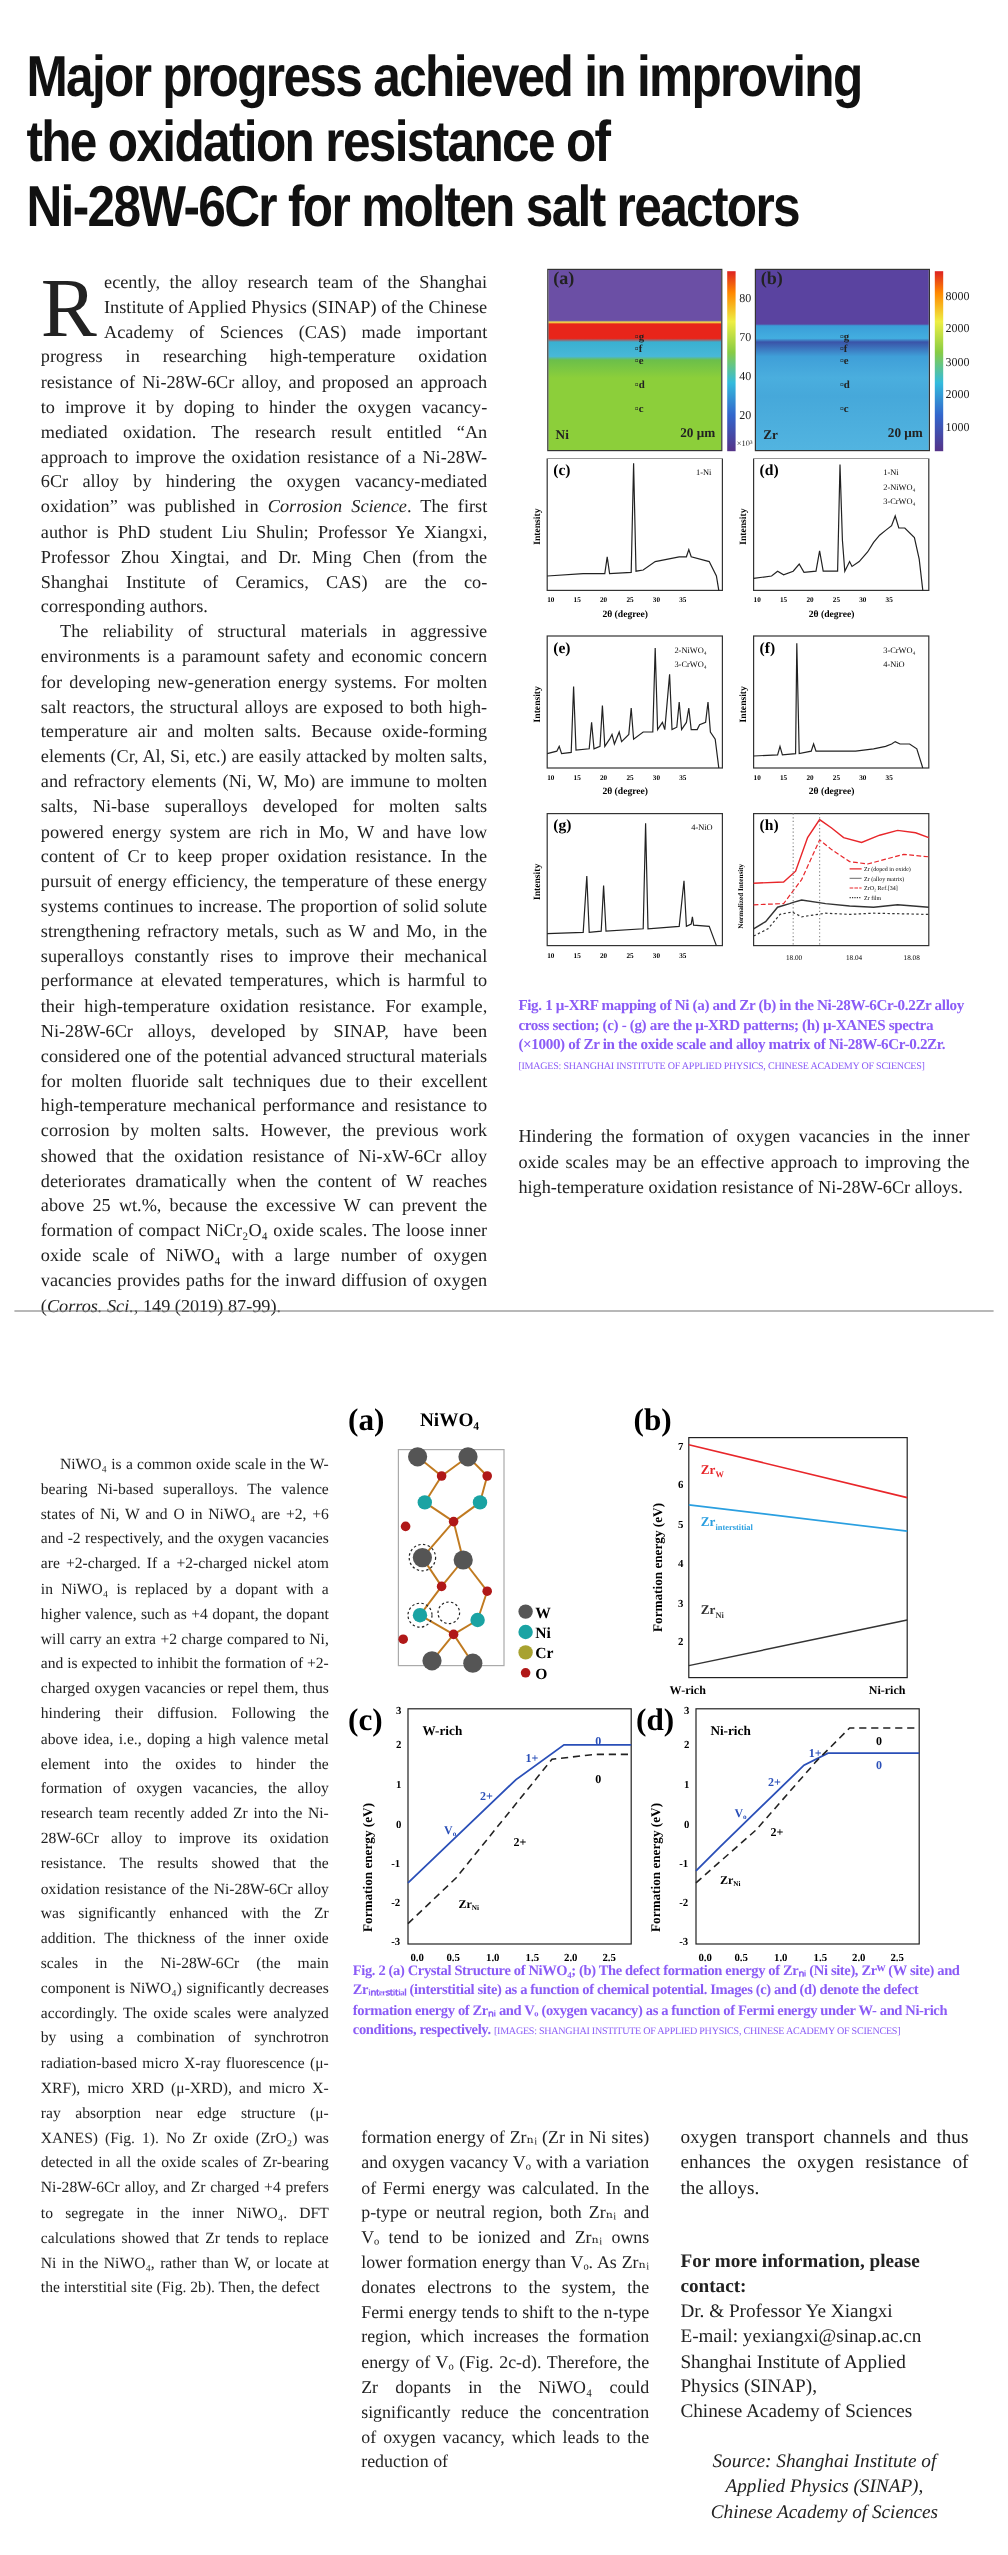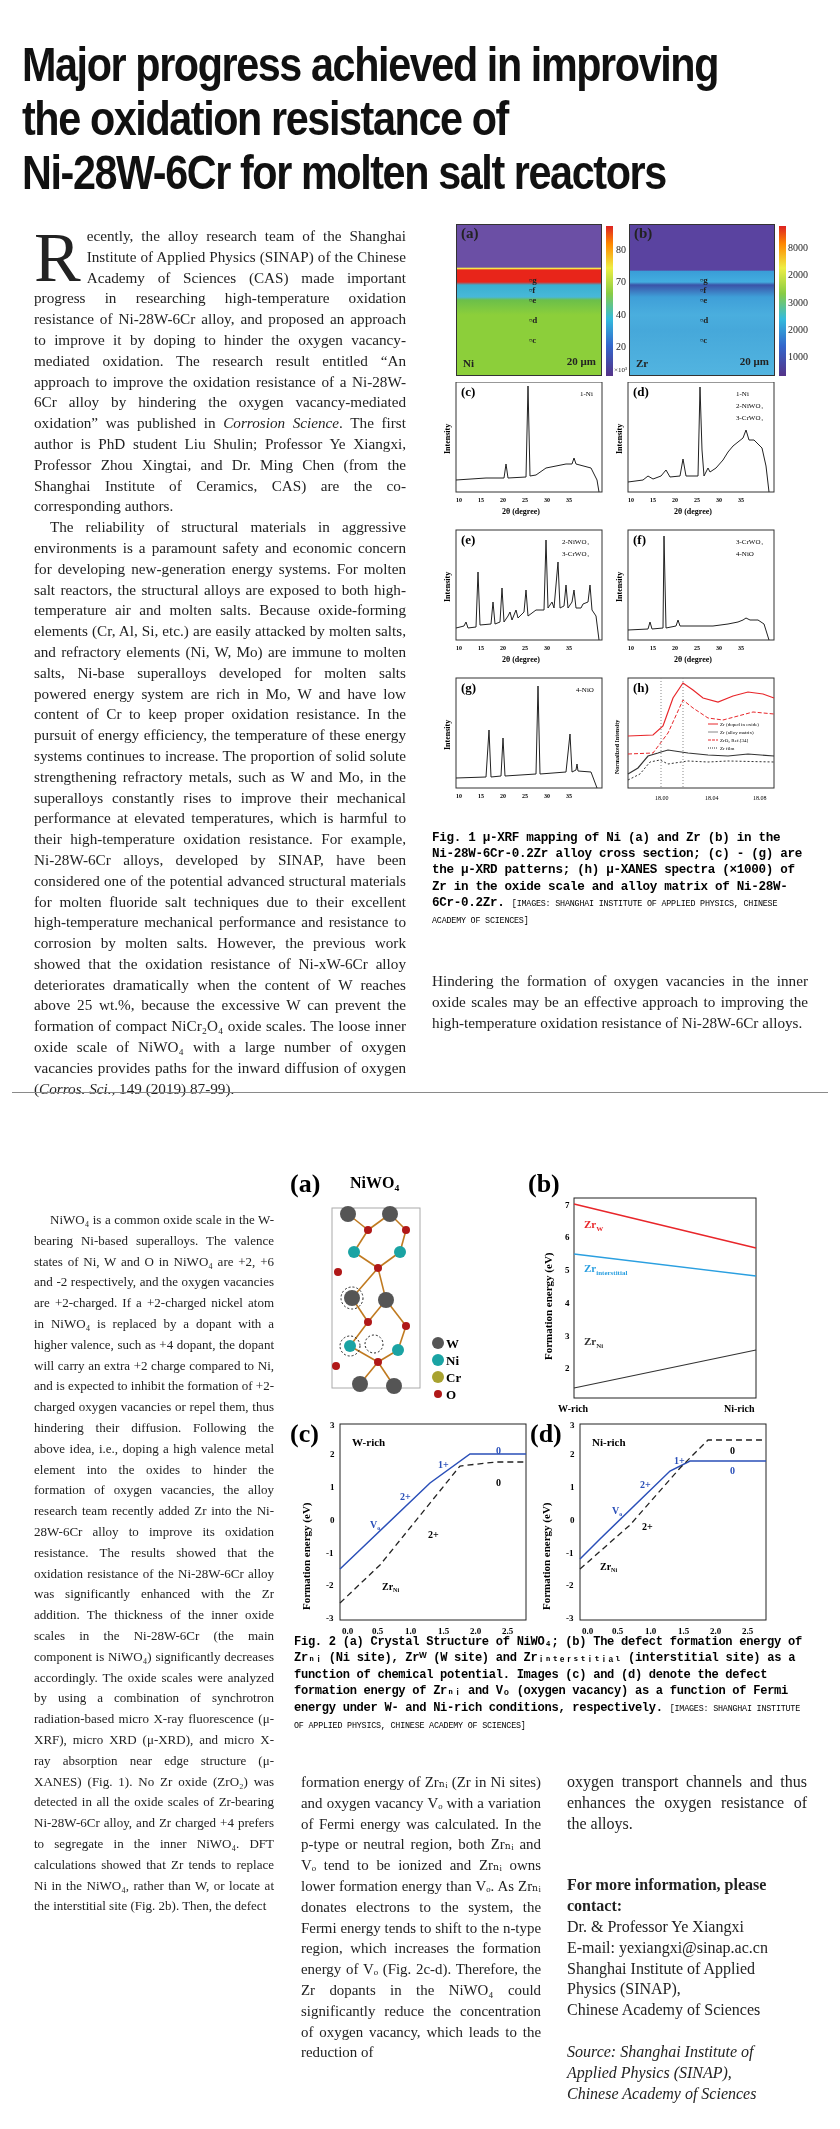--- a/index.html
+++ b/index.html
@@ -11,33 +11,33 @@
   .dropcap { float: left; font-size: 70px; line-height: 56px; padding-right: 6px; margin-top: 4px; font-family: "Liberation Serif", serif; color: #222; }
   .indent { text-indent: 16px; }
   .fig1 { position: absolute; left: 456px; top: 224px; width: 352px; height: 580px; }
   .panel { position: absolute; border: 1px solid #333; background: #fff; }
   .panel-lbl { position: absolute; left: 4px; top: 0px; font-weight: bold; font-size: 15px; font-family: "Liberation Serif", serif; }
   .xrf { background: linear-gradient(to bottom, #6b4fa5 0%, #6b4fa5 28%, #f5e64a 29%, #e8251a 30%, #e8251a 38%, #3ab0d0 40%, #48b8d8 48%, #6bbf4a 50%, #8ccf3a 60%, #8ccf3a 100%); }
   .xrf2 { background: linear-gradient(to bottom, #5a43a0 0%, #5a43a0 30%, #3a9ed8 31%, #43aee0 38%, #3a53a8 40%, #3f9fd8 48%, #4aaede 60%, #46a8da 70%, #52b4e0 100%); }
   .cbar { position: absolute; width: 7px; }
   .cbar1 { background: linear-gradient(to bottom, #d22 0%, #f80 12%, #ee4 28%, #8c4 45%, #3bd 62%, #36c 80%, #538 100%); }
   .cbar-lbl { position: absolute; font-size: 10px; font-family: "Liberation Serif", serif; }
-  .caption { font-family: Liberation Mono, monospace; font-weight: bold; font-size: 12.6px; line-height: 16.2px; color: #000000; letter-spacing: -0.3px; }
+  .caption { font-family: Liberation Serif, serif; font-weight: bold; font-size: 12.6px; line-height: 16.2px; color: #8b5cf6; letter-spacing: -0.3px; }
   .credit { font-weight: normal; font-size: 8.4px; letter-spacing: -0.2px; }
   .cap1 { position: absolute; left: 432px; top: 830px; width: 372px; }
-  .right-para { position: absolute; left: 432px; top: 938px; width: 376px; margin-top: 33px; }
+  .right-para { position: absolute; left: 432px; top: 938px; width: 376px; }
   .divider { position: absolute; left: 12px; top: 1092px; width: 816px; height: 1px; background: #8a8a8a; }
   .col2-left { position: absolute; left: 34px; top: 1210px; width: 240px; font-size: 13px; line-height: 20.8px; }
   .fig2 { position: absolute; left: 290px; top: 1150px; width: 540px; height: 480px; }
   .cap2 { position: absolute; left: 294px; top: 1634px; width: 520px; font-size: 12.1px; line-height: 16.4px; }
   .col2-mid { position: absolute; left: 301px; top: 1772px; width: 240px; font-size: 14.9px; line-height: 20.8px; }
   .col2-right { position: absolute; left: 567px; top: 1772px; width: 240px; font-size: 16px; line-height: 20.8px; }
   .contact { margin-top: 41px; text-align: left; line-height: 20.8px; }
   .contact b { font-weight: bold; }
-  .source { margin-top: 21px; text-align: left; font-style: italic; line-height: 20.8px; }
+  .source { margin-top: 21px; text-align: center; font-style: italic; line-height: 20.8px; }
   svg text { font-family: "Liberation Serif", serif; }
 </style>
 </head>
 <body>
 
 <h1 class="title">
   <span>Major progress achieved in improving</span>
   <span>the oxidation resistance of</span>
   <span>Ni-28W-6Cr for molten salt reactors</span>
 </h1>

